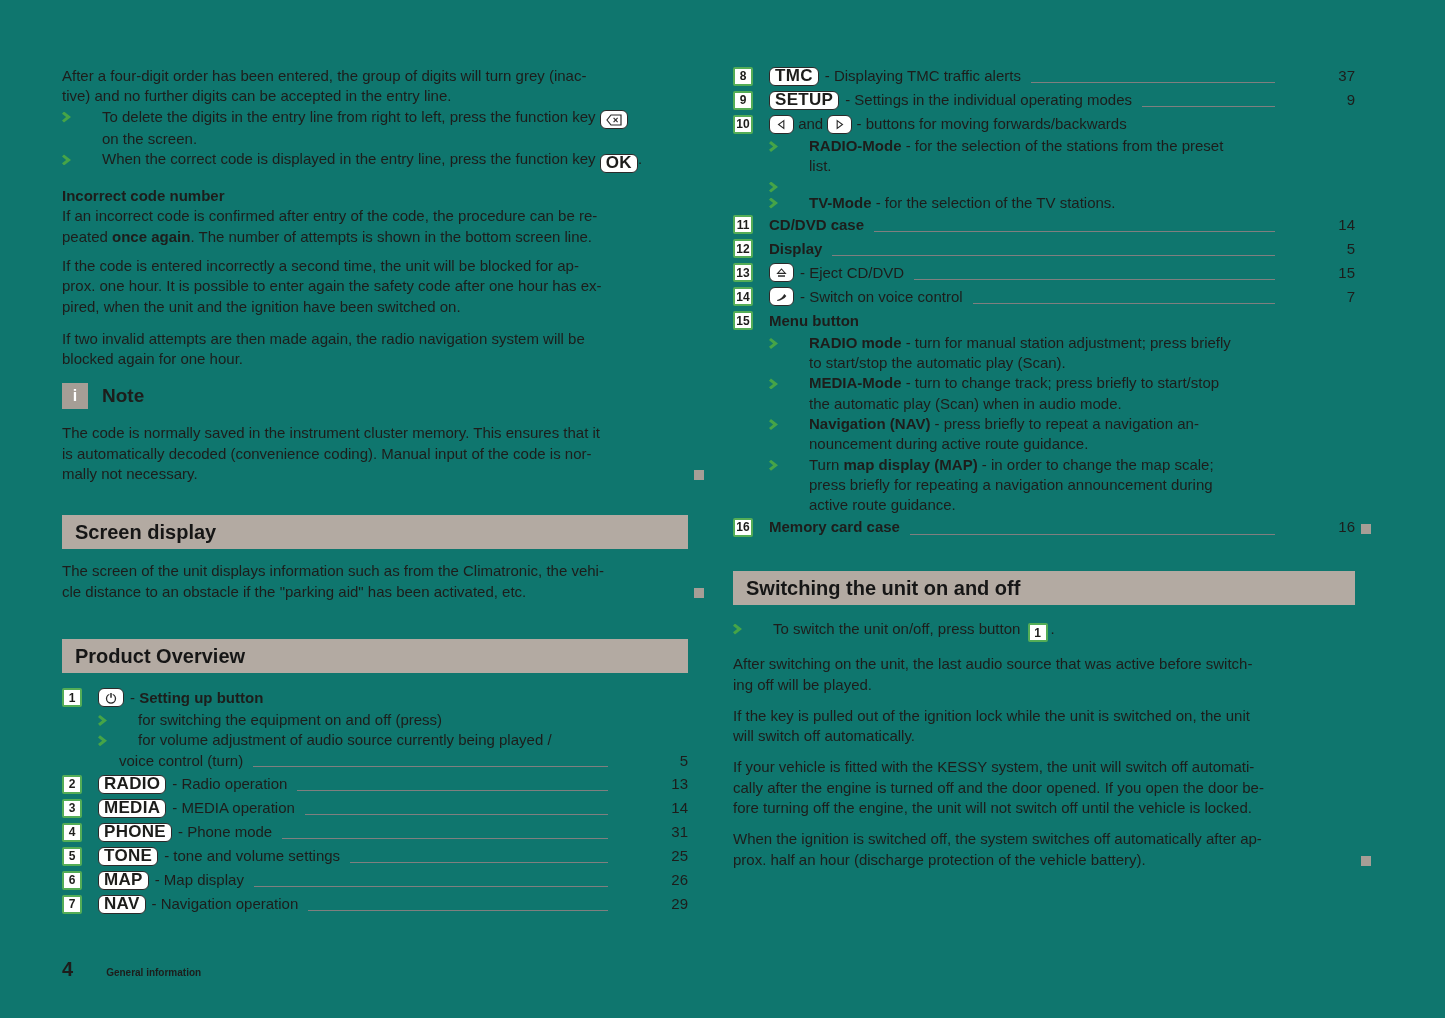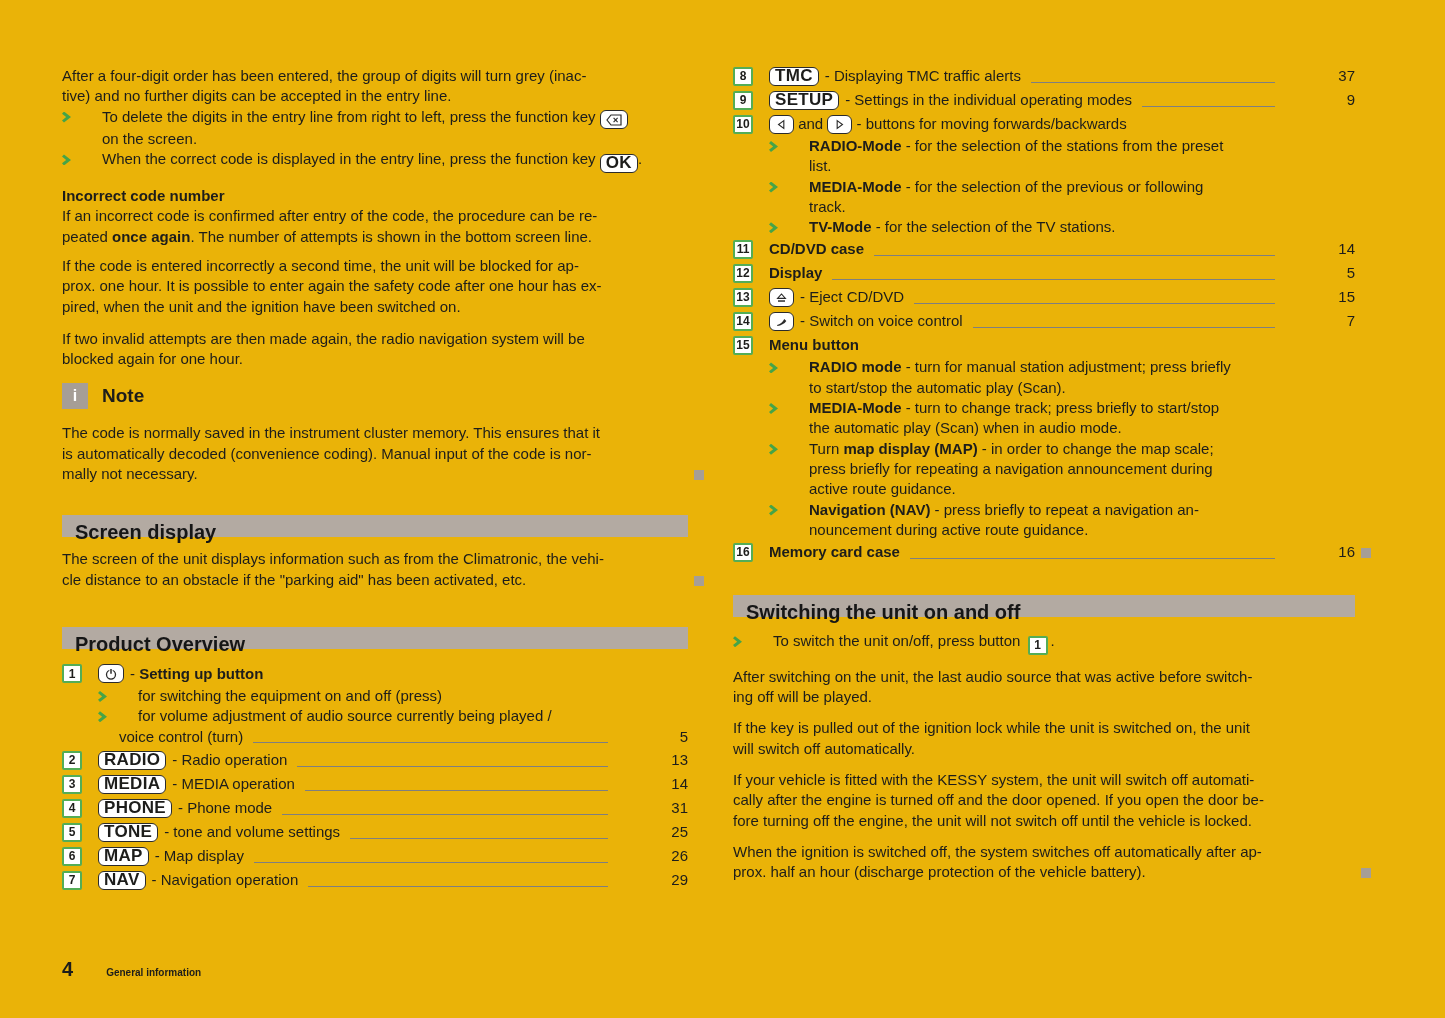--- a/index.html
+++ b/index.html
@@ -1,29 +1,29 @@
 <!DOCTYPE html>
 <html><head>
 <meta charset="utf-8">
 <style>
   * { margin:0; padding:0; box-sizing:border-box; }
   html,body { width:1445px; height:1018px; background:#ffffff; overflow:hidden; }
   body { font-family:"Liberation Sans","DejaVu Sans",sans-serif; color:#1d1d1b; }
-  .page { position:relative; width:1445px; height:1018px; background:#eab308; }
+  .page { position:relative; width:1445px; height:1018px; background:#0f766e; }
 
   .col { position:absolute; font-size:15px; line-height:20.3px; }
   .col-left  { left:62px;  top:66px; width:626px; }
   .col-right { left:733px; top:64px; width:622px; }
 
   .p { white-space:pre; position:relative; }
   .b { font-weight:700; }
 
   
   .bar { background:#b3aaa2; color:#161616; font-weight:700; font-size:20px;
-         line-height:34px; height:22px; padding-left:13px; }
+         line-height:34px; height:34px; padding-left:13px; }
 
   
   .chev { flex:none; width:21px; padding-top:5px; }
   .chev i { display:block; width:9px; height:11px; background:#46a447;
             clip-path:polygon(22% 0%, 100% 50%, 22% 100%, 0% 80%, 46% 50%, 0% 20%); }
   .bullet { display:flex; }
   .bullet-text { white-space:pre;margin-left:19px; }
   .sub { display:flex; padding-left:36px; }
 
   
@@ -231,22 +231,20 @@
       <span class="chev">
           <i></i>
         </span>
       <span class="bullet-text"><span class="b">RADIO-Mode</span><span> - for the selection of the stations from the preset
 list.</span></span>
     </div>
     <div class="sub">
       <span class="chev">
           <i></i>
         </span>
-      <span class="bullet-text"><span class="b">MEDIA-Mode</span><span> - for the selection of the previous or following
-track.</span></span>
     </div>
     <div class="sub">
       <span class="chev">
           <i></i>
         </span>
       <span class="bullet-text"><span class="b">TV-Mode</span><span> - for the selection of the TV stations.</span></span>
     </div>
 
     <div class="row">
       <span class="numbox">11</span>
@@ -299,30 +297,30 @@
       <span class="chev">
           <i></i>
         </span>
       <span class="bullet-text"><span class="b">MEDIA-Mode</span><span> - turn to change track; press briefly to start/stop
 the automatic play (Scan) when in audio mode.</span></span>
     </div>
     <div class="sub">
       <span class="chev">
           <i></i>
         </span>
+      <span class="bullet-text"><span class="b">Navigation (NAV)</span><span> - press briefly to repeat a navigation an-
+nouncement during active route guidance.</span></span>
+    </div>
+    <div class="sub">
+      <span class="chev">
+          <i></i>
+        </span>
       <span class="bullet-text"><span>Turn </span><span class="b">map display (MAP)</span><span> - in order to change the map scale;
 press briefly for repeating a navigation announcement during
 active route guidance.</span></span>
-    </div>
-    <div class="sub">
-      <span class="chev">
-          <i></i>
-        </span>
-      <span class="bullet-text"><span class="b">Navigation (NAV)</span><span> - press briefly to repeat a navigation an-
-nouncement during active route guidance.</span></span>
     </div>
 
     <div class="row">
       <span class="numbox">16</span>
       <span class="rowtext b">Memory card case</span>
       <span class="leader"></span>
       <span class="pagenum">16</span>
       <span class="endsq" style="bottom:6px;"></span>
     </div>
 

